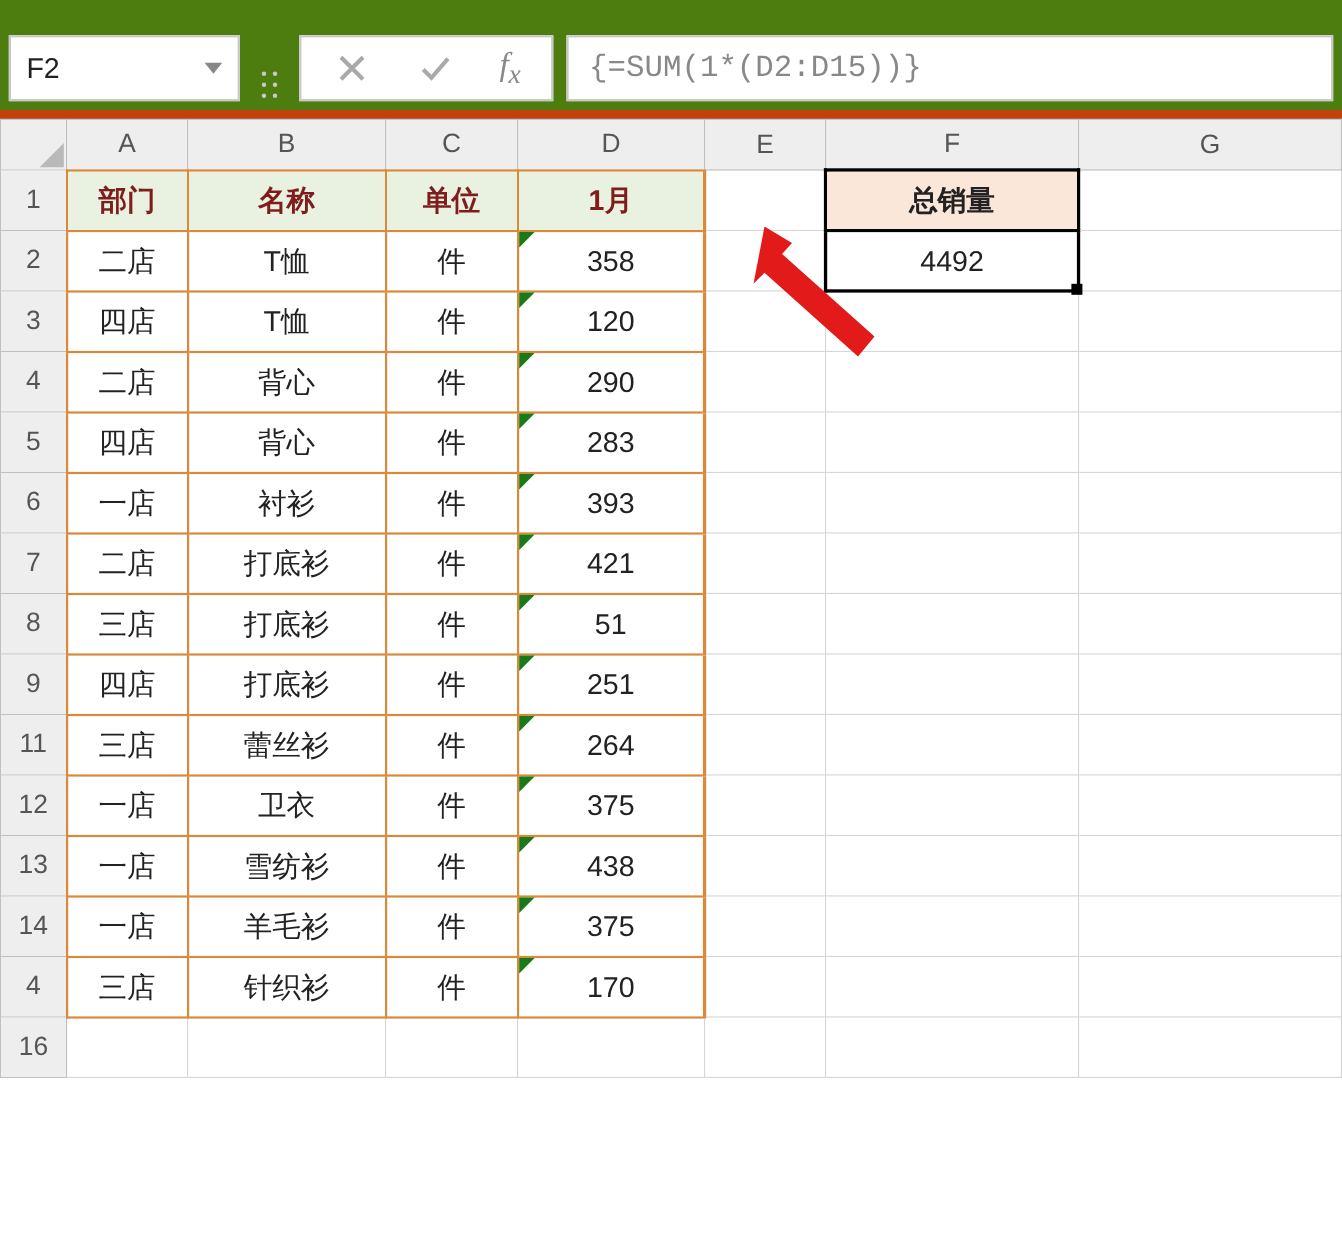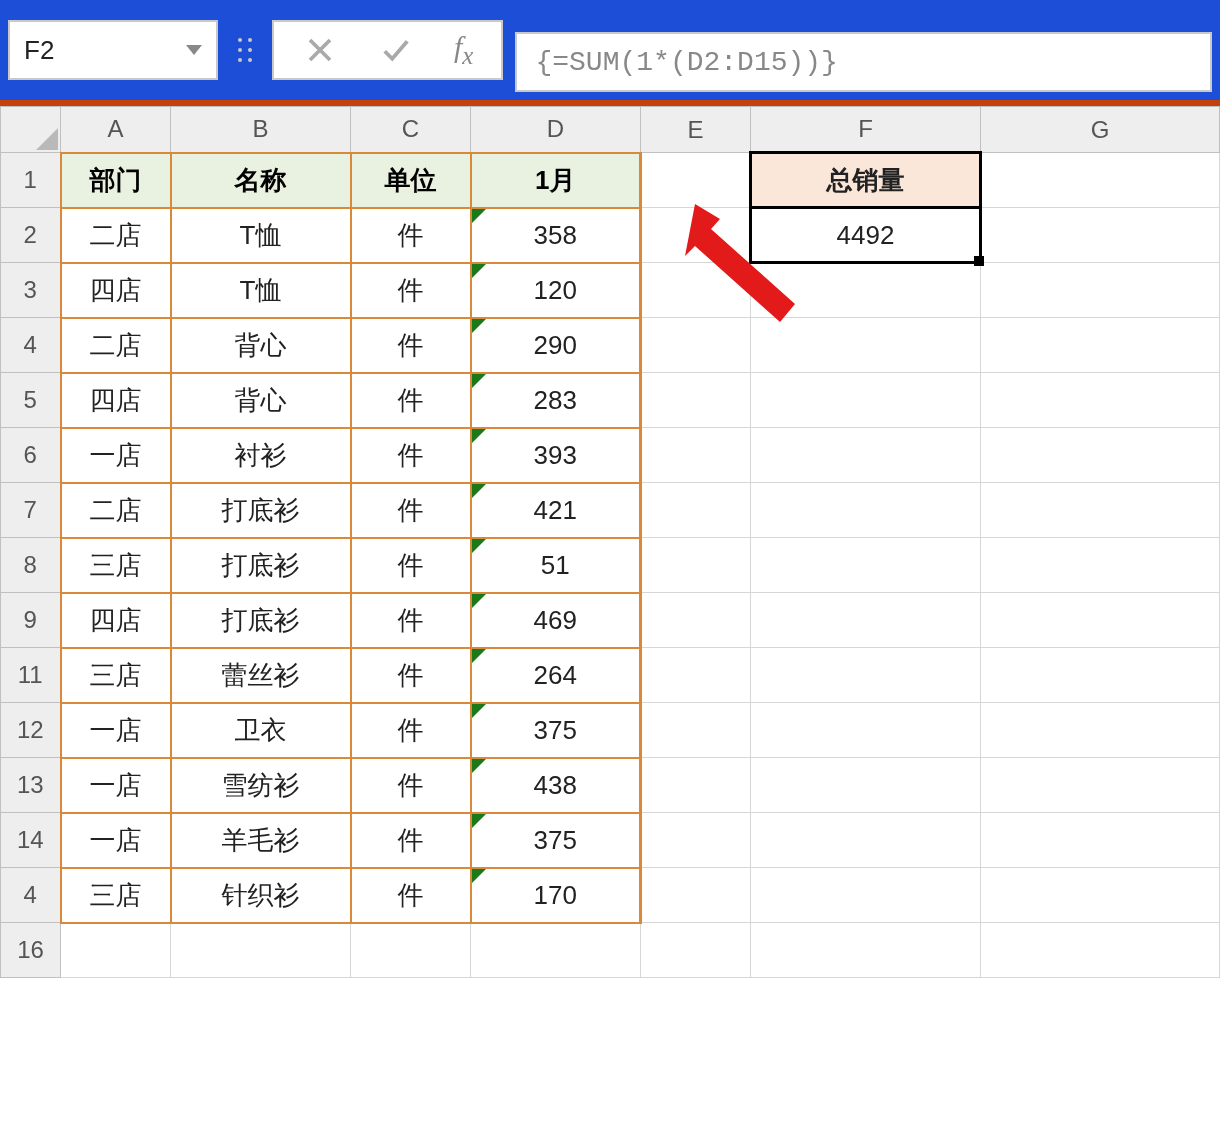--- a/index.html
+++ b/index.html
@@ -7,25 +7,25 @@
     margin: 0;
     font-family: "Microsoft YaHei", "SimSun", Arial, sans-serif;
     background: #fff;
     font-size: 22px;
     color: #222;
   }
 
   
   .formula-bar {
     display: flex;
-    align-items: center;
+    align-items: flex-end;
     padding: 8px;
     gap: 12px;
-    border-bottom: 6px solid #c2410c;
-    background: #1d4ed8;
+    border-bottom: 8px solid #c2410c;
+    background: #4d7c0f;
   }
   .name-box {
     width: 210px;
     border: 2px solid #c9c9c9;
     background: #fff;
     display: flex;
     align-items: center;
     padding: 0 14px;
     height: 60px;
     font-size: 26px;
@@ -117,21 +117,21 @@
     text-align:center;
     color:#555;
     width:60px;
     font-size:24px;
   }
   table.grid td { border:1px solid #d6d6d6; height:55px; text-align:center; font-size:26px; position:relative; }
 
   
   td.hdrA,td.hdrB,td.hdrC,td.hdrD{
     background:#e9f2e0;
-    color:#000000;
+    color:#7f1d1d;
     font-weight:bold;
     border:2px solid #d88a3a !important;
   }
   td.hdrD{ border-right:3px solid #d88a3a !important; }
 
   td.dataA,td.dataB,td.dataC,td.dataD{
     border:2px solid #d88a3a !important;
   }
   td.dataD { border-right:3px solid #d88a3a !important; }
 
@@ -315,21 +315,21 @@
       <td class="dataD">51</td>
       <td></td>
           <td></td>
           <td></td>
     </tr>
     <tr>
       <td class="rowhdr">9</td>
       <td class="dataA">四店</td>
       <td class="dataB">打底衫</td>
       <td class="dataC">件</td>
-      <td class="dataD">469</td>
+      <td class="dataD">251</td>
       <td></td>
           <td></td>
           <td></td>
     </tr>
     <tr>
       <td class="rowhdr">11</td>
       <td class="dataA">三店</td>
       <td class="dataB">蕾丝衫</td>
       <td class="dataC">件</td>
       <td class="dataD">264</td>

